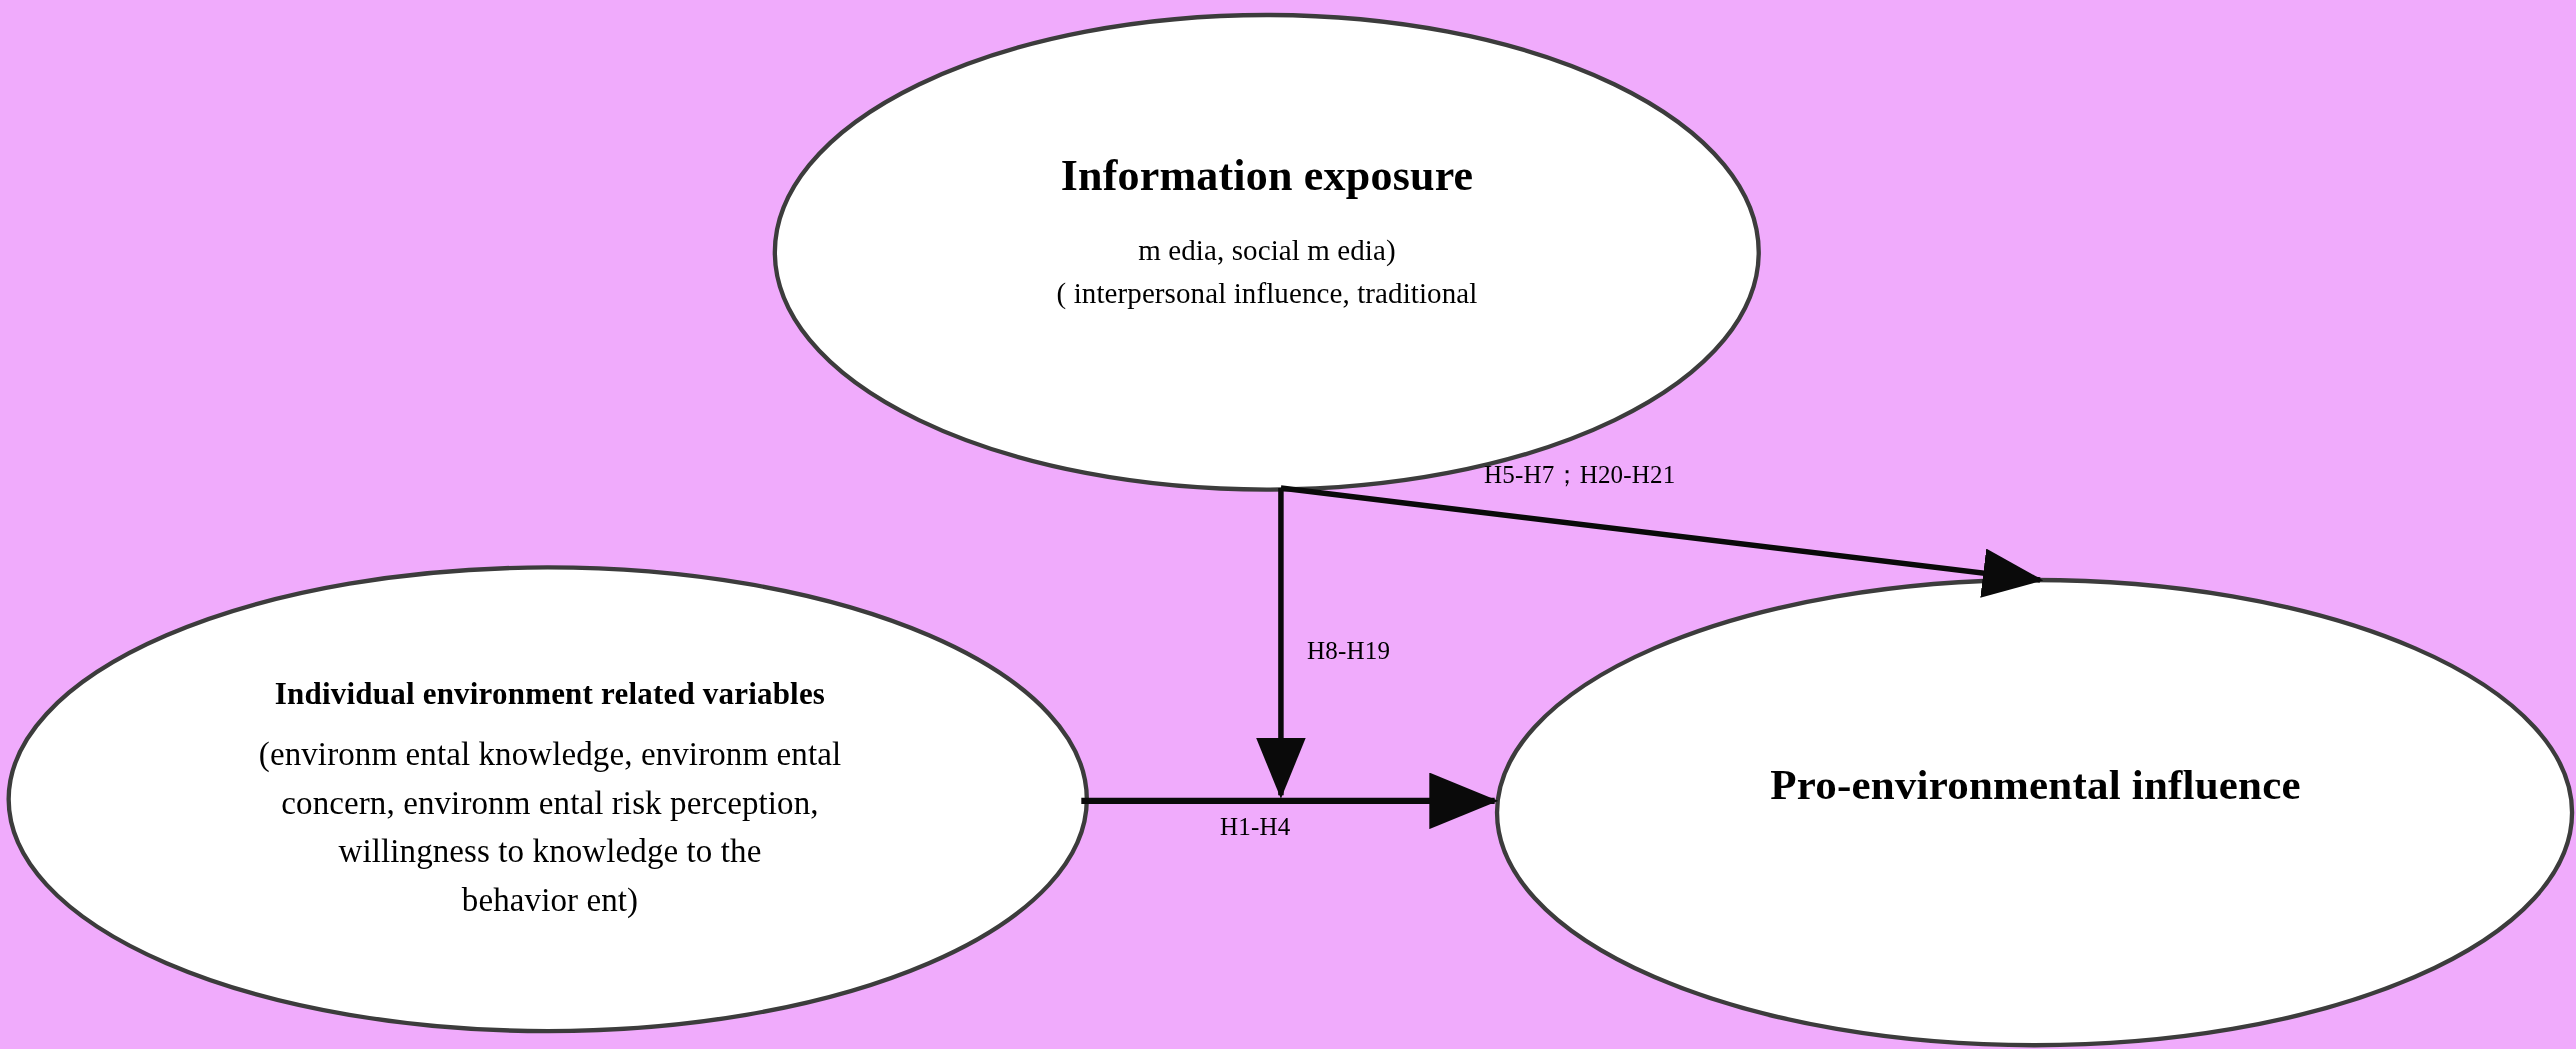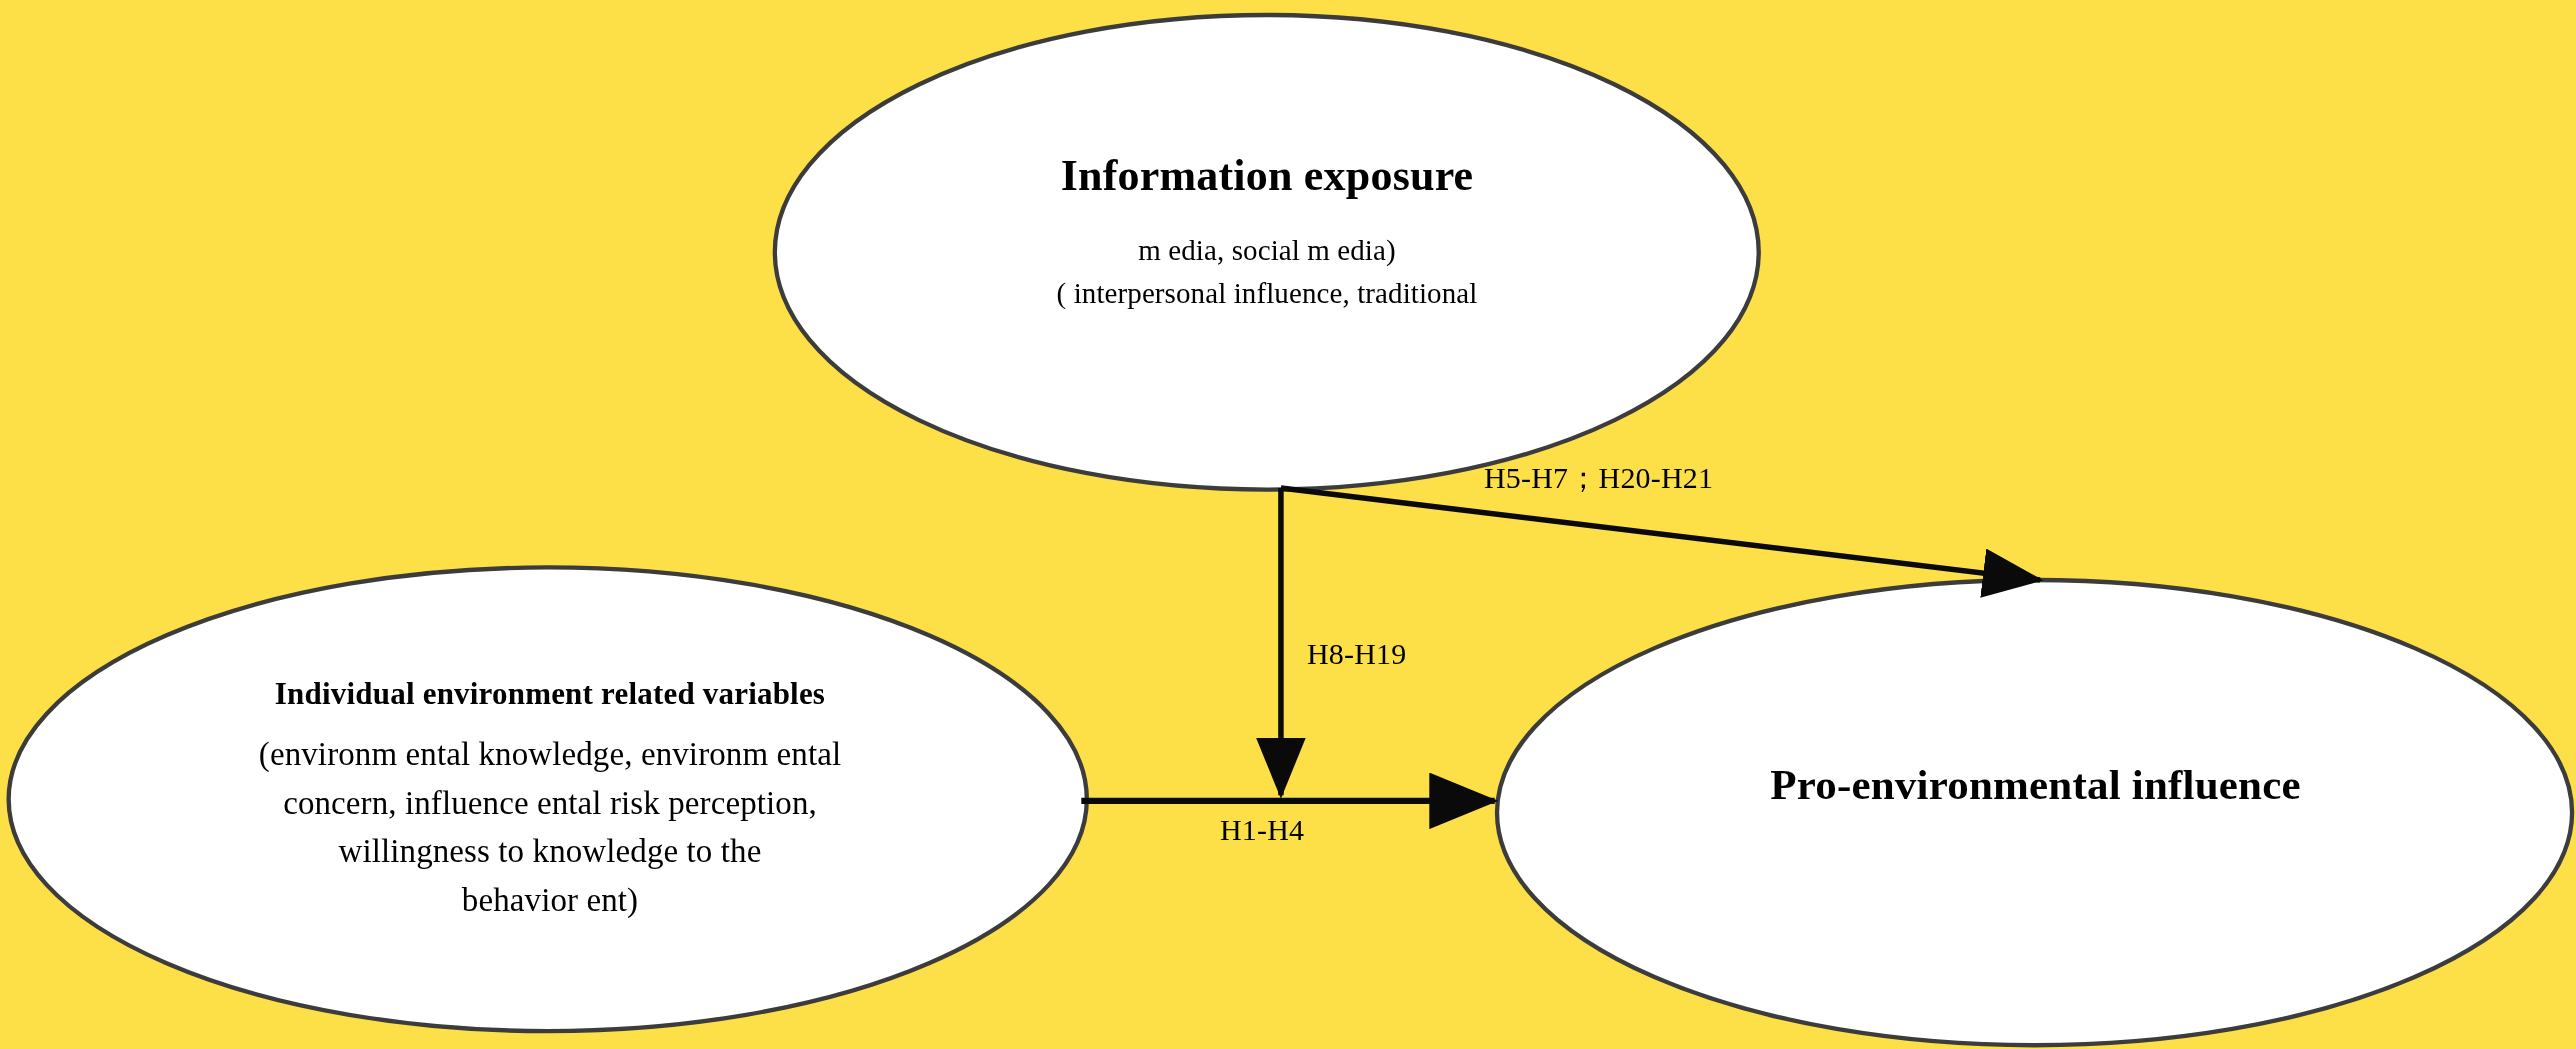--- a/index.html
+++ b/index.html
@@ -7,21 +7,21 @@
     padding: 0;
     background: #ffffff;
   }
   body {
     font-family: "Liberation Serif", "DejaVu Serif", serif;
   }
   #diagram-root {
     position: relative;
     width: 2576px;
     height: 1050px;
-    background: #fde047;
+    background: #f0abfc;
     overflow: hidden;
   }
   #diagram-svg {
     position: absolute;
     top: 0;
     left: 0;
     width: 2576px;
     height: 1050px;
   }
   .node-text {
@@ -84,21 +84,21 @@
   }
   #node-pro-environmental-text .node-title {
     font-size: 43px;
     letter-spacing: 0.2px;
   }
 
   
   .edge-label {
     position: absolute;
     color: #000000;
-    font-size: 30px;
+    font-size: 25px;
     white-space: nowrap;
     letter-spacing: 0.2px;
   }
   #edge-label-h5h7 {
     left: 1484px;
     top: 458px;
   }
   #edge-label-h8h19 {
     left: 1307px;
     top: 637px;
@@ -138,21 +138,21 @@
 
   <div class="node-text" id="node-information-exposure-text">
     <span class="node-title">Information exposure</span>
     <span class="node-sub">m edia, social m edia)</span>
     <span class="node-sub">( interpersonal influence, traditional</span>
   </div>
 
   <div class="node-text" id="node-individual-variables-text">
     <span class="node-title">Individual environment related variables</span>
     <span class="node-sub">(environm ental knowledge, environm ental</span>
-    <span class="node-sub">concern, influence ental risk perception,</span>
+    <span class="node-sub">concern, environm ental risk perception,</span>
     <span class="node-sub">willingness  to knowledge to the</span>
     <span class="node-sub">behavior ent)</span>
   </div>
 
   <div class="node-text" id="node-pro-environmental-text">
     <span class="node-title">Pro-environmental influence</span>
   </div>
 
   <div class="edge-label" id="edge-label-h5h7">H5-H7；H20-H21</div>
 

